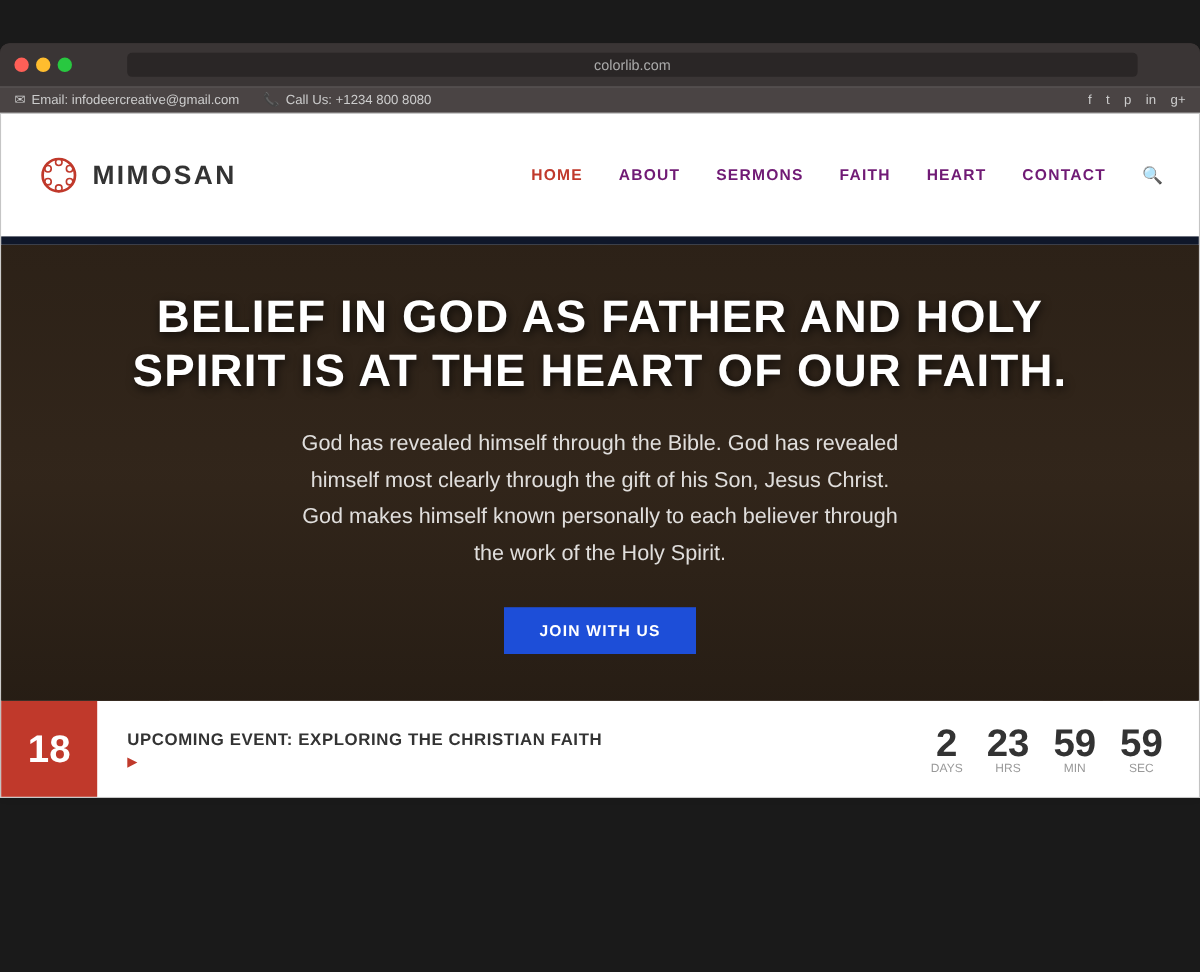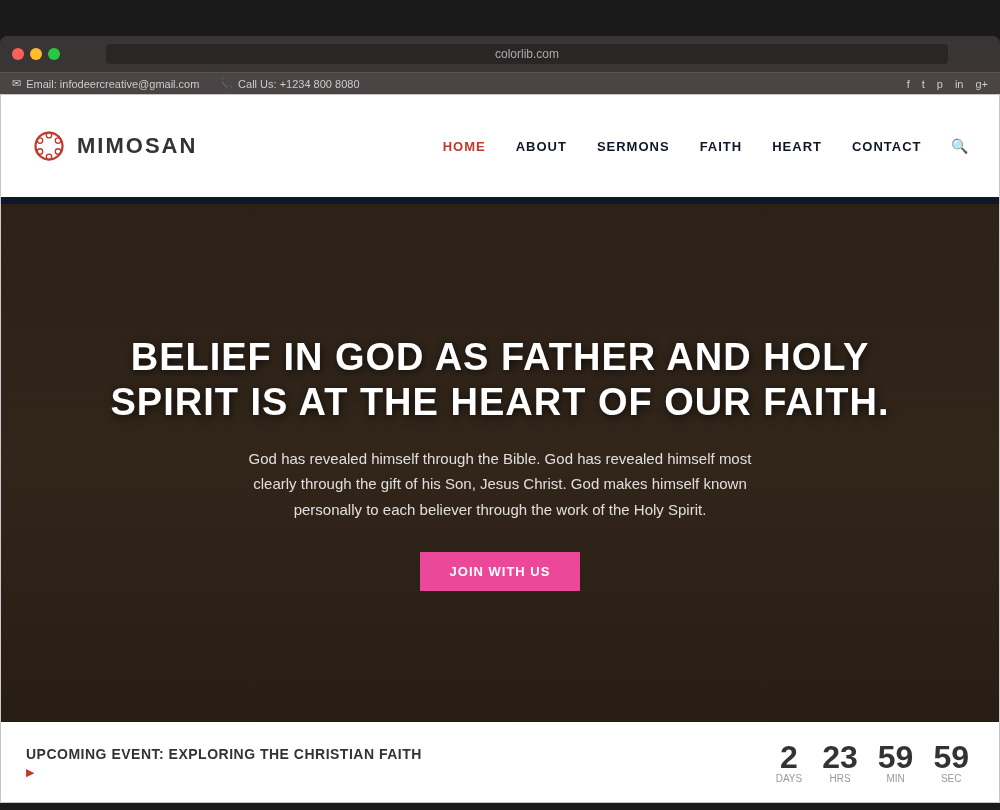--- a/index.html
+++ b/index.html
@@ -68,36 +68,36 @@
     .logo-icon {
       width: 36px;
       height: 36px;
     }
     .logo-text {
       font-size: 22px;
       font-weight: 700;
       color: #333;
       letter-spacing: 2px;
     }
-    .nav-links { display: flex; align-items: center; gap: 30px; }
+    .nav-links { display: flex; align-items: flex-start; gap: 30px; }
     .nav-link {
       font-size: 13px;
       font-weight: 600;
-      color: #0f172a;
+      color: #701a75;
       text-decoration: none;
       letter-spacing: 1px;
       cursor: pointer;
     }
     .nav-link.active { color: #c0392b; }
     .nav-search { color: #555; font-size: 14px; cursor: pointer; }
 
     
     .hero {
       position: relative;
-      height: 518px;
+      height: 380px;
       overflow: hidden;
     }
     .hero-bg {
       position: absolute;
       inset: 0;
       background: 
         linear-gradient(to bottom, rgba(20,15,10,0.55) 0%, rgba(20,15,10,0.45) 50%, rgba(20,15,10,0.65) 100%);
       background-color: #4a3828;
     }
     
@@ -147,27 +147,27 @@
       font-size: 38px;
       font-weight: 900;
       line-height: 1.2;
       text-transform: uppercase;
       letter-spacing: 1px;
       margin-bottom: 20px;
       text-shadow: 1px 2px 8px rgba(0,0,0,0.7);
     }
     .hero-subtitle {
       color: rgba(255,255,255,0.85);
-      font-size: 15px;
+      font-size: 18px;
       line-height: 1.7;
       max-width: 520px;
       margin-bottom: 30px;
     }
     .hero-btn {
-      background: #ec4899;
+      background: #1d4ed8;
       color: white;
       padding: 12px 30px;
       font-size: 13px;
       font-weight: 700;
       letter-spacing: 1px;
       text-transform: uppercase;
       border: none;
       cursor: pointer;
       display: inline-block;
     }
@@ -287,20 +287,21 @@
     <div class="hero-columns-right"></div>
     <div class="hero-bg"></div>
     <div class="hero-content">
       <h1 class="hero-title">BELIEF IN GOD AS FATHER AND HOLY SPIRIT IS AT THE HEART OF OUR FAITH.</h1>
       <p class="hero-subtitle">God has revealed himself through the Bible. God has revealed himself most clearly through the gift of his Son, Jesus Christ. God makes himself known personally to each believer through the work of the Holy Spirit.</p>
       <button class="hero-btn">JOIN WITH US</button>
     </div>
   </section>
 
   <div class="event-bar">
+    <div class="event-date">18</div>
     <div class="event-info">
       <div class="event-title">UPCOMING EVENT: EXPLORING THE CHRISTIAN FAITH</div>
       <div class="event-meta">▶</div>
     </div>
     <div class="countdown">
       <div class="countdown-item">
         <div class="countdown-number">2</div>
         <div class="countdown-label">DAYS</div>
       </div>
       <div class="countdown-item">

